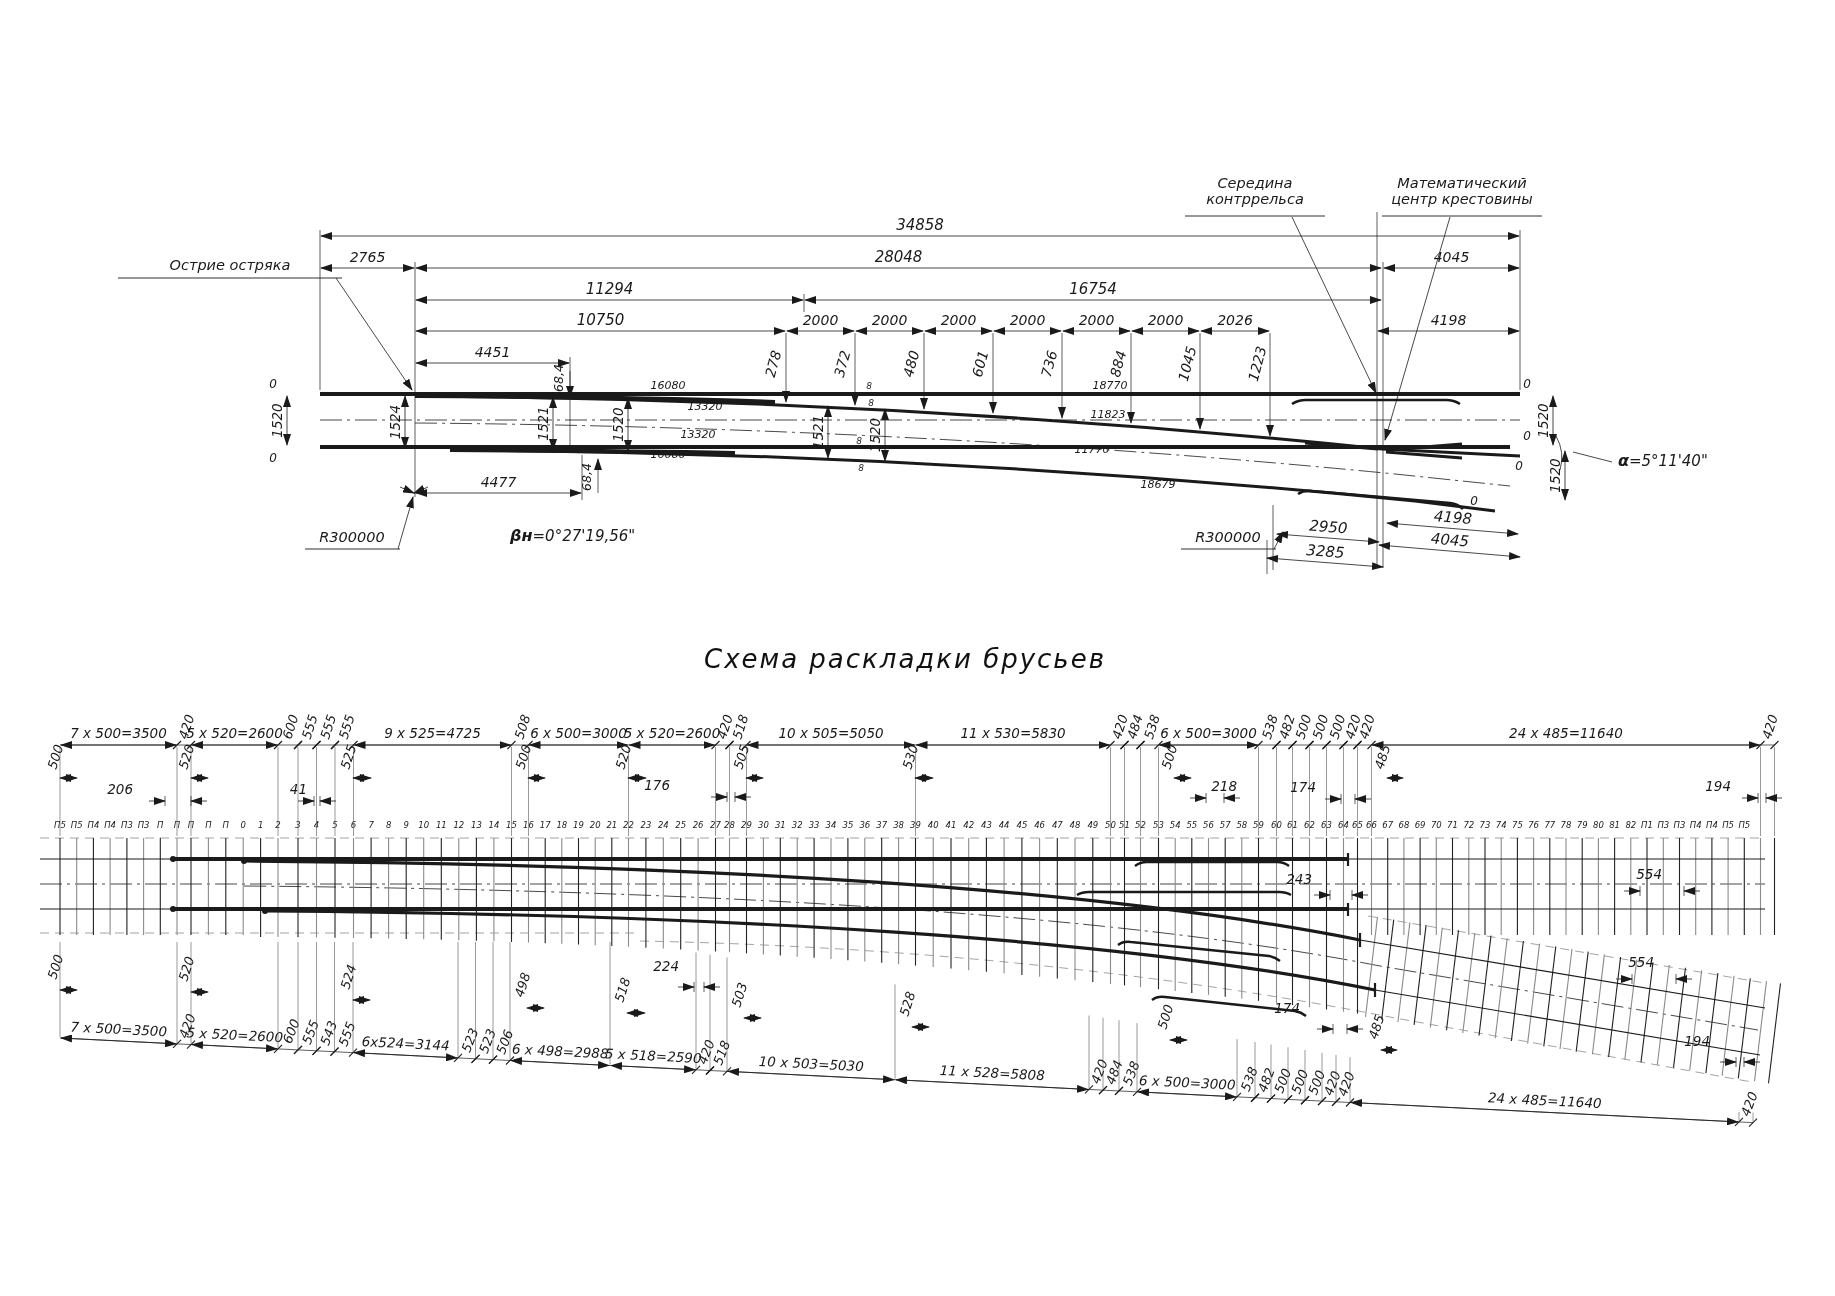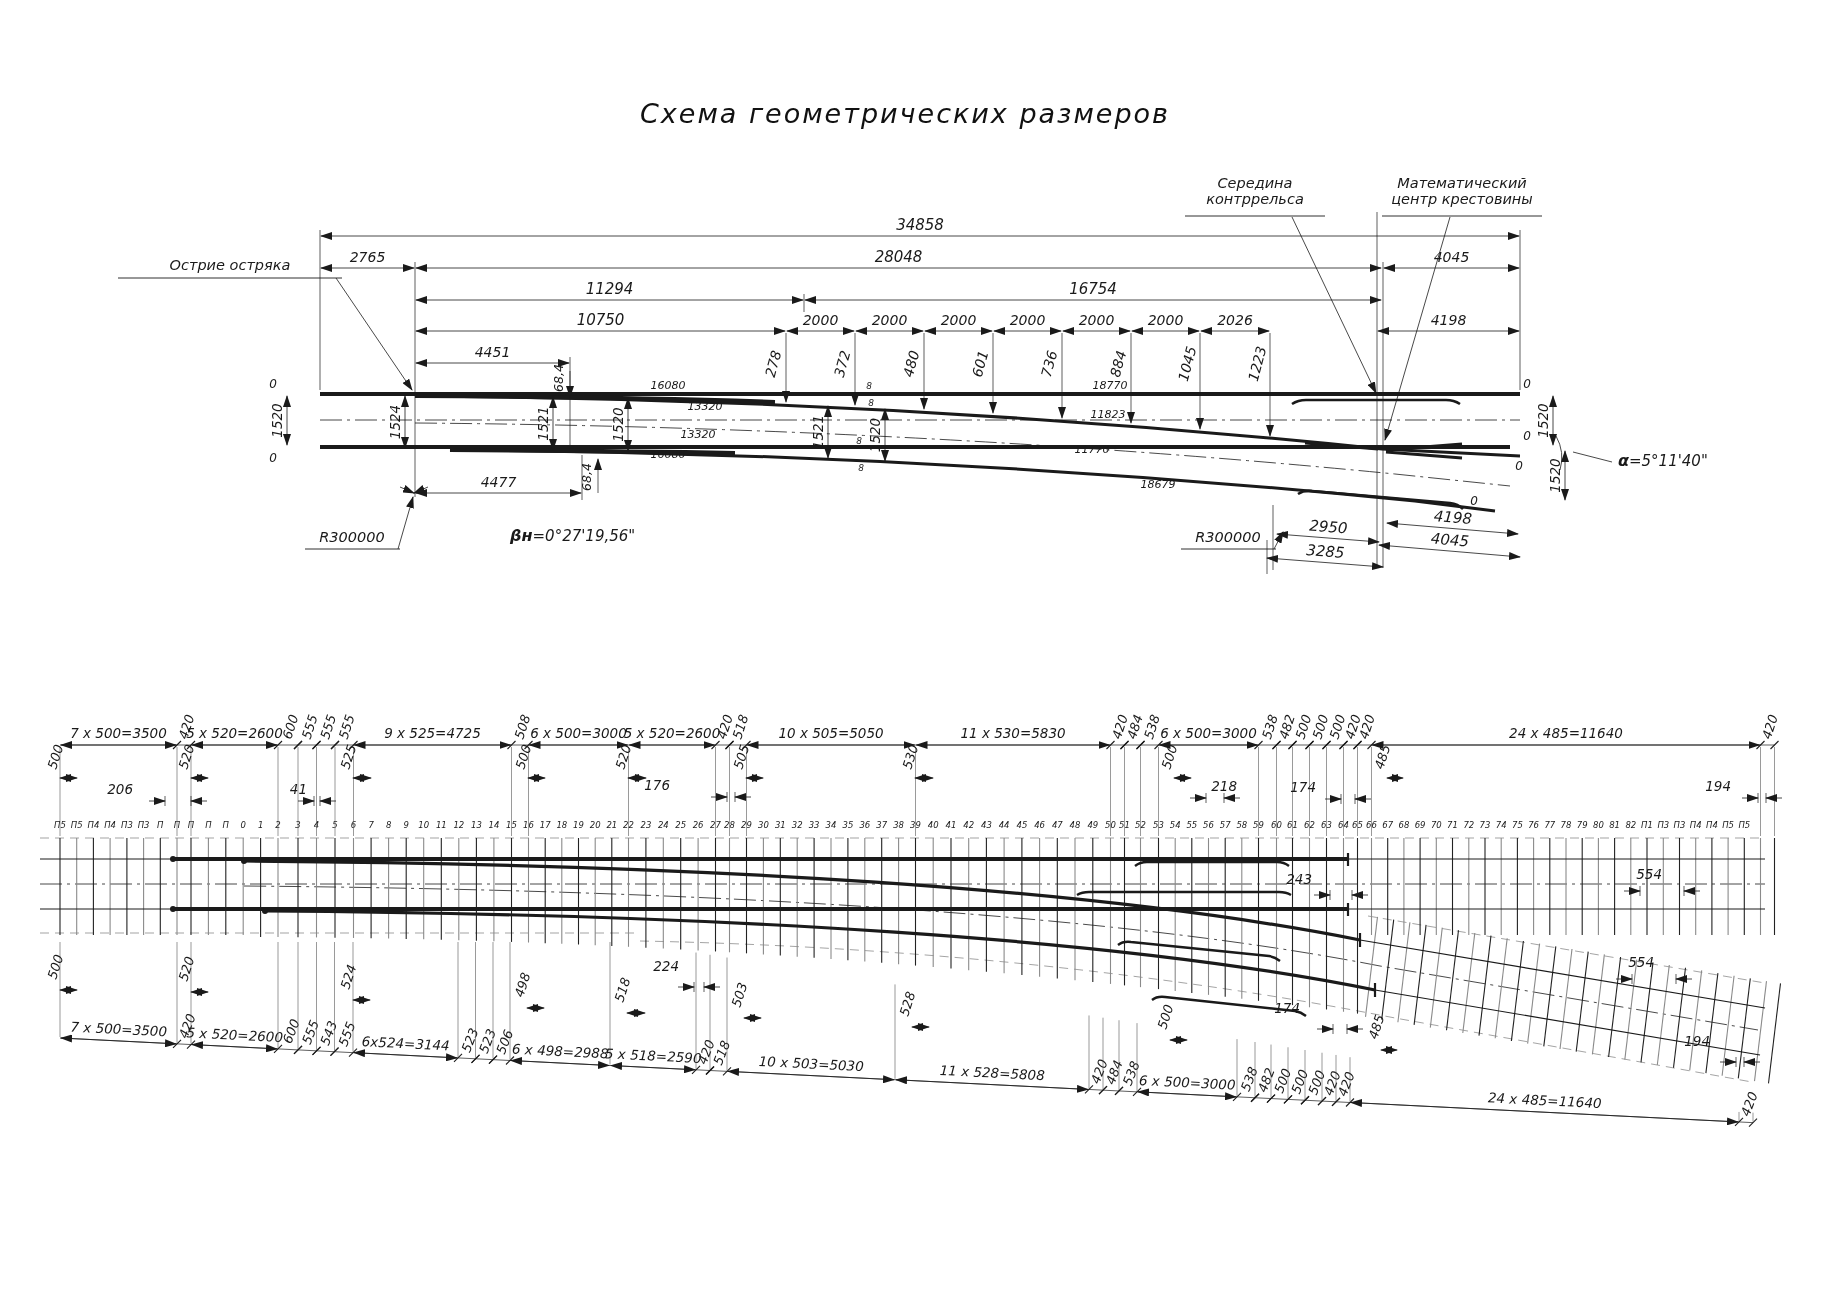--- a/index.html
+++ b/index.html
@@ -8,21 +8,21 @@
   .title{position:absolute;font-style:italic;color:#111;letter-spacing:2px;white-space:nowrap;
          transform:translateX(-50%);font-weight:500;}
   #title-top{left:905px;top:98px;font-size:27px;}
   #title-bottom{left:905px;top:644px;font-size:26px;}
   svg text{font-style:italic;}
 </style>
 </head>
 <body>
 
 <div class="canvas">
-  <div class="title" id="title-top">Схема геометрических размеров</div>
+  <div class="title" id="title-bottom">Схема раскладки брусьев</div>
   <svg id="scene" width="1835" height="1296" viewBox="0 0 1835 1296">
       <defs>
         <marker id="ae" markerWidth="12" markerHeight="8" refX="11" refY="4" orient="auto" markerUnits="userSpaceOnUse">
           <path d="M0,0L12,4L0,8Z" fill="#1a1a1a"></path>
         </marker>
         <marker id="as" markerWidth="12" markerHeight="8" refX="1" refY="4" orient="auto" markerUnits="userSpaceOnUse">
           <path d="M12,0L0,4L12,8Z" fill="#1a1a1a"></path>
         </marker>
       </defs>
       <g></g>

